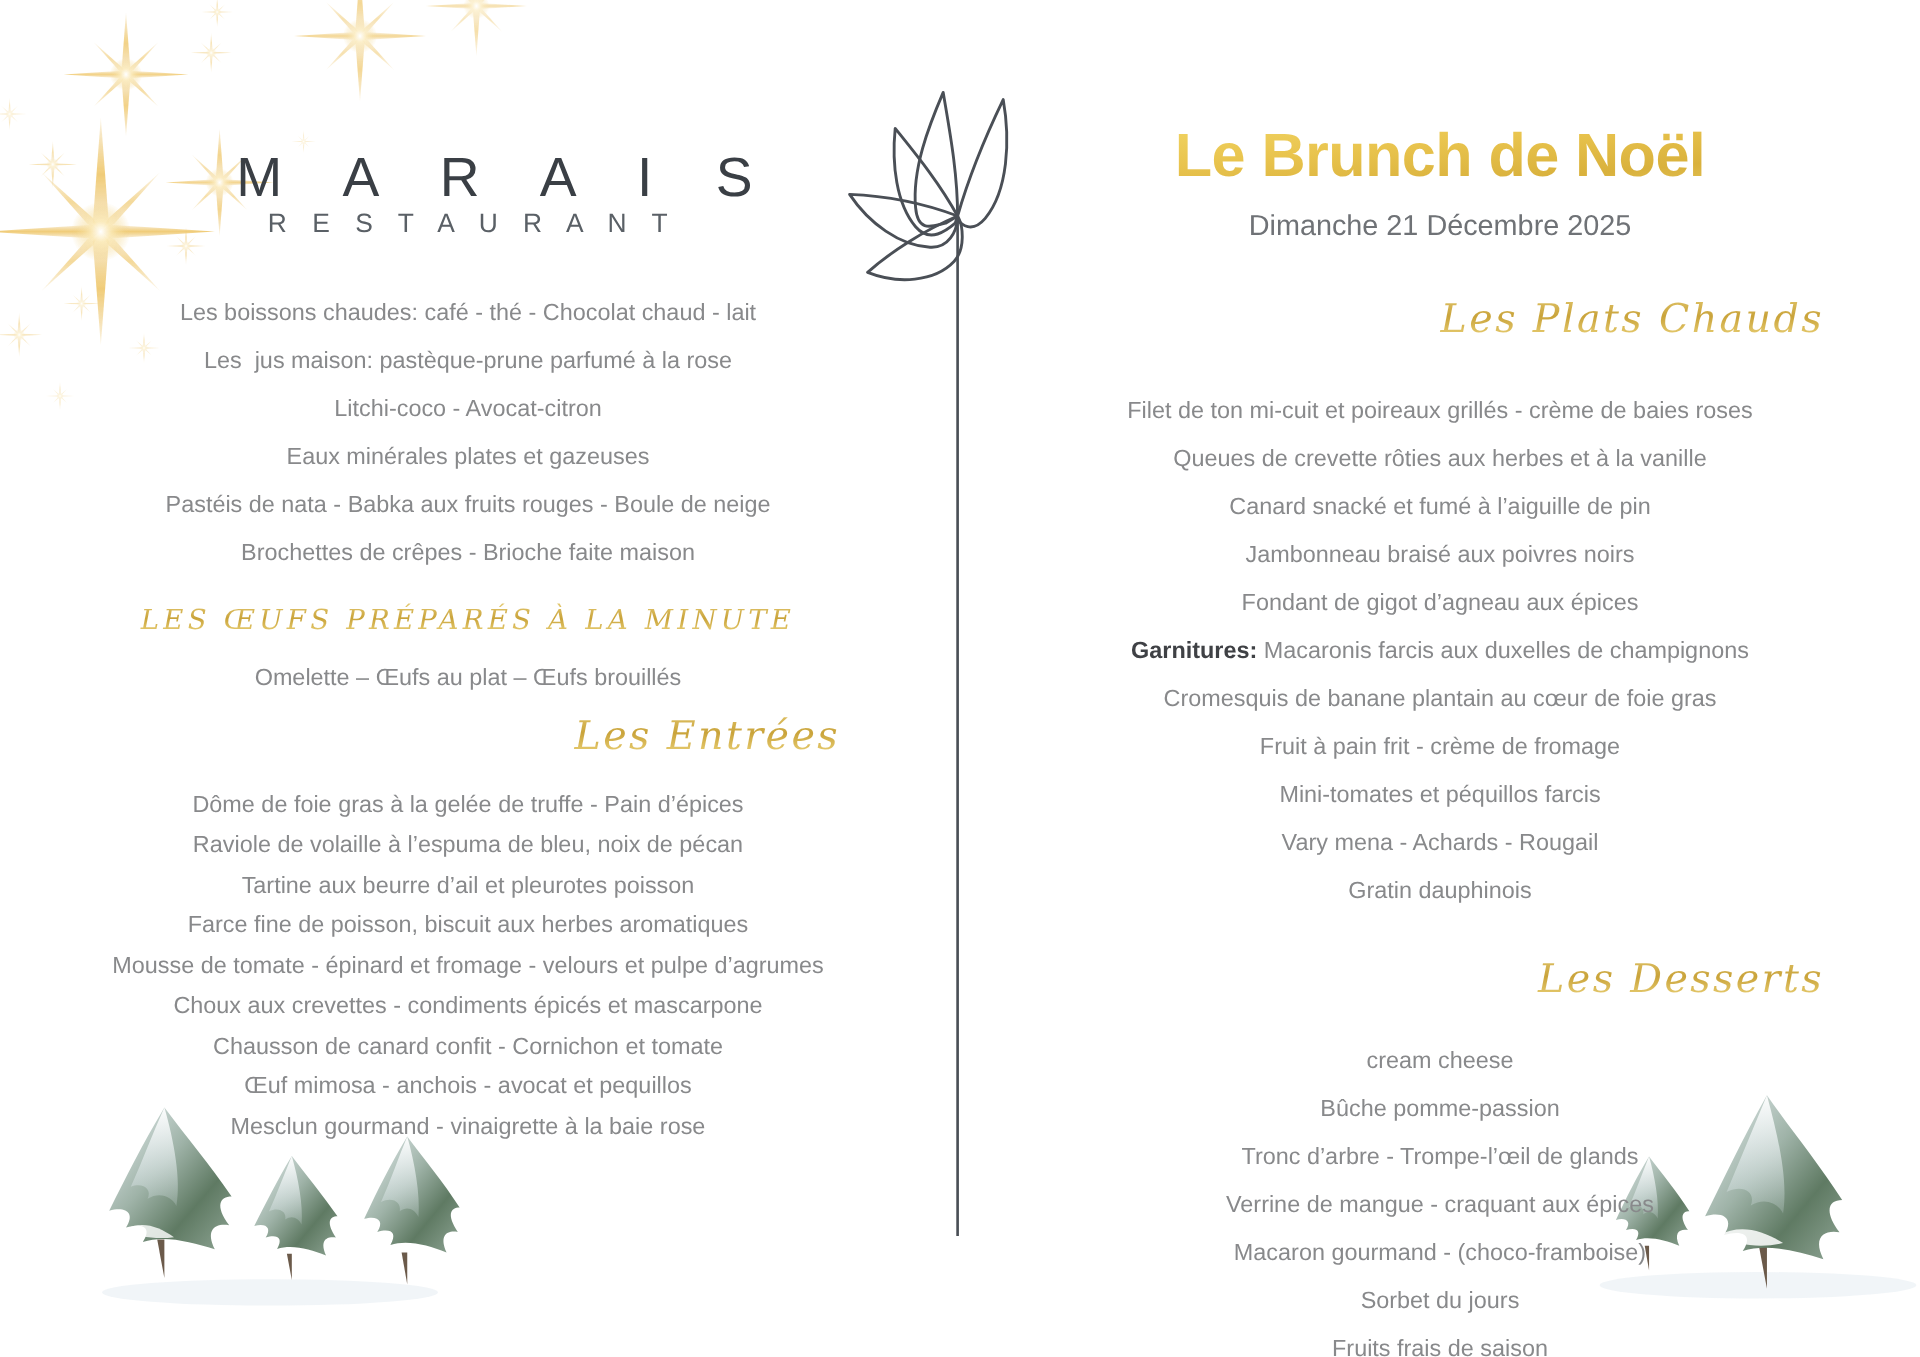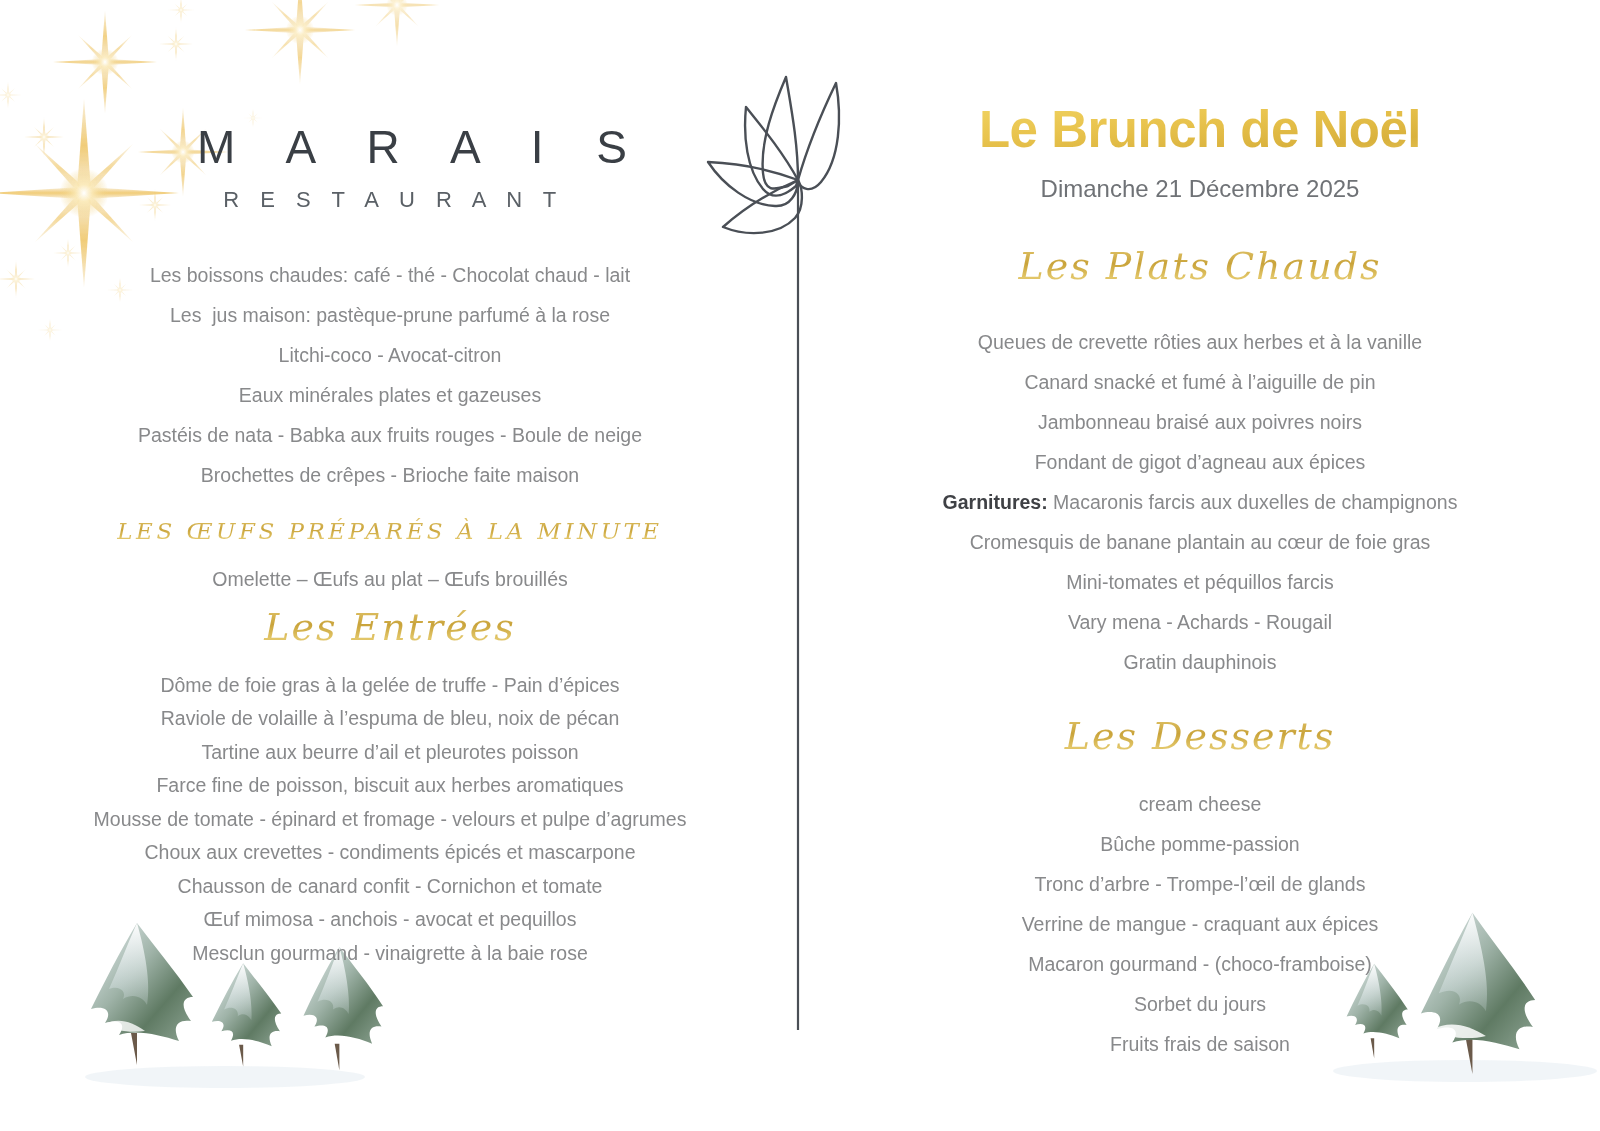--- a/index.html
+++ b/index.html
@@ -57,21 +57,20 @@
     line-height: 1.1;
     margin-top: 22px;
     padding-left: 44px;
   }
   .logo-sub {
     font-size: 22px;
     letter-spacing: 7.5px;
     color: #5a6066;
     font-weight: 300;
     text-indent: 7px;
-    margin-top: 14px;
   }
 
   
   .line {
     font-size: 19.5px;
     color: #88898b;
     font-weight: 300;
     line-height: 28px;
     white-space: pre;
   }
@@ -86,23 +85,24 @@
     font-family: "DejaVu Serif", serif;
     font-style: italic;
     color: #d9b84b;
     background: linear-gradient(180deg, #e8cf7a 0%, #c9a33a 45%, #e3c76a 75%, #b8922f 100%);
     -webkit-background-clip: text;
     background-clip: text;
     -webkit-text-fill-color: transparent;
     white-space: pre;
   }
   .script-lg {
-    font-size: 38px;
+    font-size: 33px;
     letter-spacing: 2px;
     line-height: 48px;
+    text-align: right;
   }
   .script-sm {
     font-size: 23px;
     letter-spacing: 3.5px;
     line-height: 32px;
   }
 
   
   .brunch-title {
     font-size: 51px;
@@ -313,28 +313,30 @@
     <div class="brunch-title">Le Brunch de Noël</div>
     <div class="brunch-date">Dimanche 21 Décembre 2025</div>
 
     <div class="sp-l"></div>
 
     <div class="script script-lg">Les Plats Chauds</div>
 
     <div class="sp-m"></div>
 
     <div class="list tight">
+      <div class="line">Filet de ton mi-cuit et poireaux grillés - crème de baies roses</div>
       <div class="line">Queues de crevette rôties aux herbes et à la vanille</div>
       <div class="line">Canard snacké et fumé à l’aiguille de pin</div>
       <div class="line">Jambonneau braisé aux poivres noirs</div>
       <div class="line">Fondant de gigot d’agneau aux épices</div>
 
       <div class="line"><span class="line-strong">Garnitures:</span><span> Macaronis farcis aux duxelles de champignons</span></div>
 
       <div class="line">Cromesquis de banane plantain au cœur de foie gras</div>
+      <div class="line">Fruit à pain frit - crème de fromage</div>
       <div class="line">Mini-tomates et péquillos farcis</div>
       <div class="line">Vary mena - Achards - Rougail</div>
       <div class="line">Gratin dauphinois</div>
     </div>
 
     <div class="sp-l"></div>
 
     <div class="script script-lg">Les Desserts</div>
 
     <div class="sp-s"></div>

